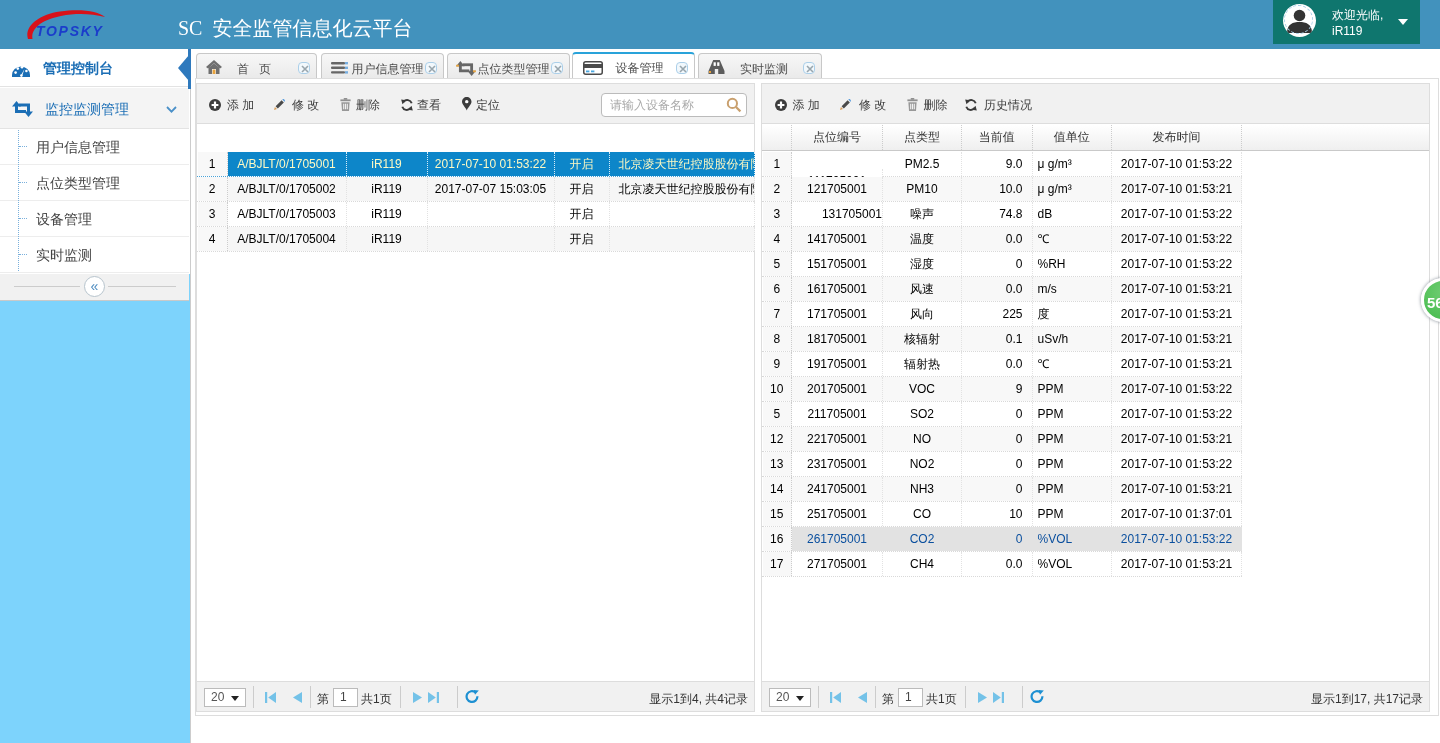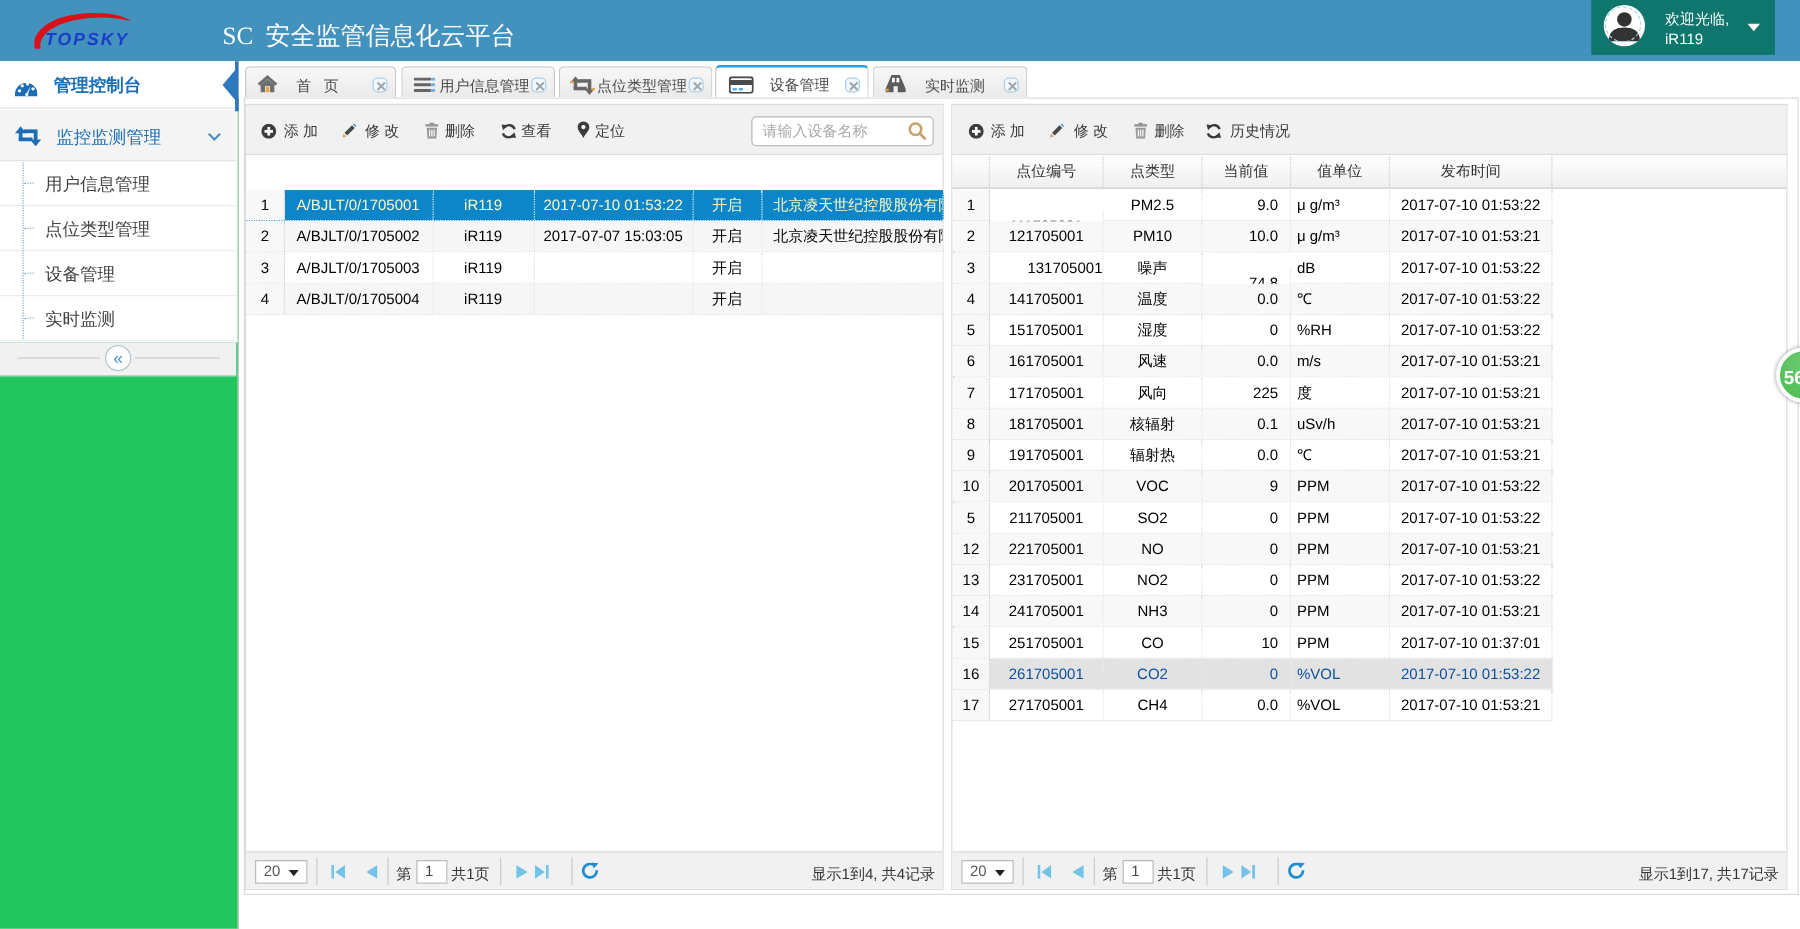--- a/index.html
+++ b/index.html
@@ -4,21 +4,21 @@
 *{margin:0;padding:0;box-sizing:border-box}
 html,body{width:1440px;height:743px;overflow:hidden;background:#fff;
  font-family:"Liberation Sans",sans-serif;-webkit-font-smoothing:antialiased}
 .abs{position:absolute}
 .hdr{left:0;top:0;width:1440px;height:49px;background:#4292bd}
 .title{left:178px;top:15px;color:#fff;font-size:20px;font-family:"Liberation Serif",serif}
 .ubox{left:1273px;top:0;width:147px;height:44px;background:#0f766e}
 .uava{left:10px;top:4px;width:33px;height:33px;background:#fff;border-radius:50%;overflow:hidden}
 .utxt{left:59px;top:7px;color:#fff;font-size:12px;line-height:16px}
 .utri{left:125px;top:19px;width:0;height:0;border-left:5px solid transparent;border-right:5px solid transparent;border-top:6px solid #fff}
-.sbar{left:0;top:49px;width:191px;height:694px;background:#22c55e;border-right:1px solid #ccc}
+.sbar{left:0;top:49px;width:191px;height:694px;background:#7dd3fc;border-right:1px solid #ccc}
 .swhite{left:0;top:0;width:190px;height:225px;background:#fff}
 .m1{left:0;top:0;width:189px;height:38px;background:#fff;border-bottom:1px solid #e3e3e3}
 .m1 span{position:absolute;left:43px;top:11px;font-size:14px;font-weight:bold;color:#1b6eb5}
 .m2{left:0;top:39px;width:189px;height:41px;background:#f4f4f4;border-bottom:1px solid #e3e3e3}
 .m2 span{position:absolute;left:45px;top:13px;font-size:14px;color:#1b6eb5}
 .sub{left:0;top:0;width:189px;height:36px;border-bottom:1px solid #ededed}
 .sub span{position:absolute;left:36px;top:10px;font-size:14px;color:#444}
 .sfoot{left:0;top:225px;width:189px;height:27px;background:#f1f1f1;border-bottom:1px solid #c9c9c9}
 .scirc{left:84px;top:2px;width:21px;height:21px;border:1px solid #b7c4cd;border-radius:50%;background:#fff;color:#4e8cc0;text-align:center;font-size:14px;line-height:19px}
 .sline{top:12px;height:1px;background:#ccc}
@@ -353,21 +353,21 @@
 <span class="cell" style="left:30px;width:91px;text-align:center;background:#f8f8f8;">121705001</span>
 <span class="cell" style="left:121px;width:79px;text-align:center;background:#f8f8f8;">PM10</span>
 <span class="cell" style="left:200px;width:70.5px;text-align:right;background:#f8f8f8;padding-right:9px;">10.0</span>
 <span class="cell" style="left:270.5px;width:79.5px;text-align:left;background:#f8f8f8;padding-left:5px;">μ g/m³</span>
 <span class="cell" style="left:350px;width:130px;text-align:center;background:#f8f8f8;">2017-07-10 01:53:21</span>
 </div>
 <div class="row" style="top:117.5px;width:480px;border-bottom:1px dotted #d9d9d9">
 <span class="cell rnum" style="left:0.5px;width:29.5px">3</span>
 <span class="cell" style="left:30px;width:91px;text-align:right;background:#fff;">131705001</span>
 <span class="cell" style="left:121px;width:79px;text-align:center;background:#fff;">噪声</span>
-<span class="cell" style="left:200px;width:70.5px;text-align:right;background:#fff;padding-right:9px;margin-top:12px;">74.8</span>
+<span class="cell" style="left:200px;width:70.5px;text-align:right;background:#fff;padding-right:9px;">74.8</span>
 <span class="cell" style="left:270.5px;width:79.5px;text-align:left;background:#fff;padding-left:5px;">dB</span>
 <span class="cell" style="left:350px;width:130px;text-align:center;background:#fff;">2017-07-10 01:53:22</span>
 </div>
 <div class="row" style="top:142.5px;width:480px;border-bottom:1px dotted #d9d9d9">
 <span class="cell rnum" style="left:0.5px;width:29.5px">4</span>
 <span class="cell" style="left:30px;width:91px;text-align:center;background:#f8f8f8;">141705001</span>
 <span class="cell" style="left:121px;width:79px;text-align:center;background:#f8f8f8;">温度</span>
 <span class="cell" style="left:200px;width:70.5px;text-align:right;background:#f8f8f8;padding-right:9px;">0.0</span>
 <span class="cell" style="left:270.5px;width:79.5px;text-align:left;background:#f8f8f8;padding-left:5px;">℃</span>
 <span class="cell" style="left:350px;width:130px;text-align:center;background:#f8f8f8;">2017-07-10 01:53:22</span>

